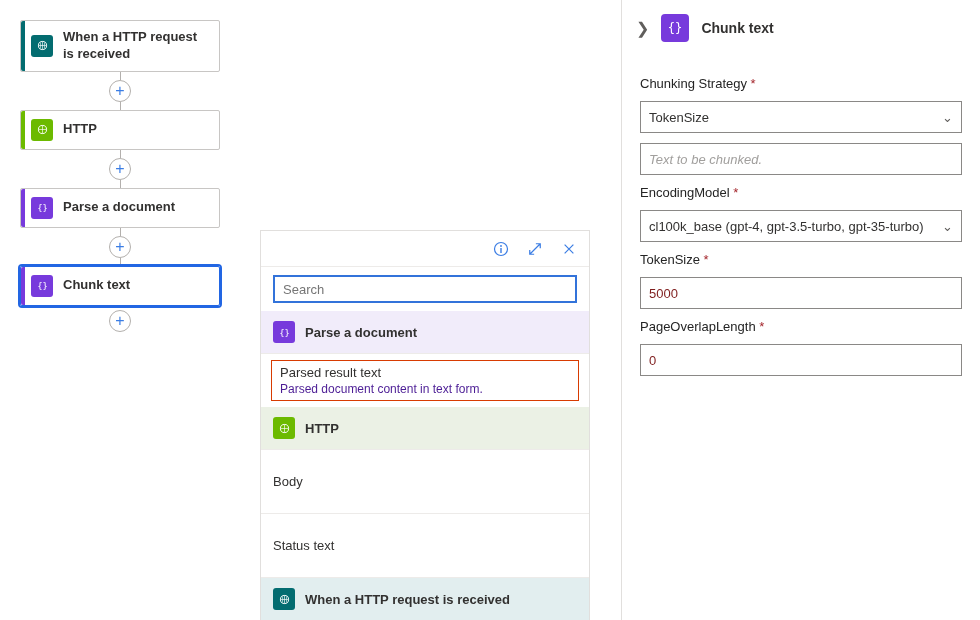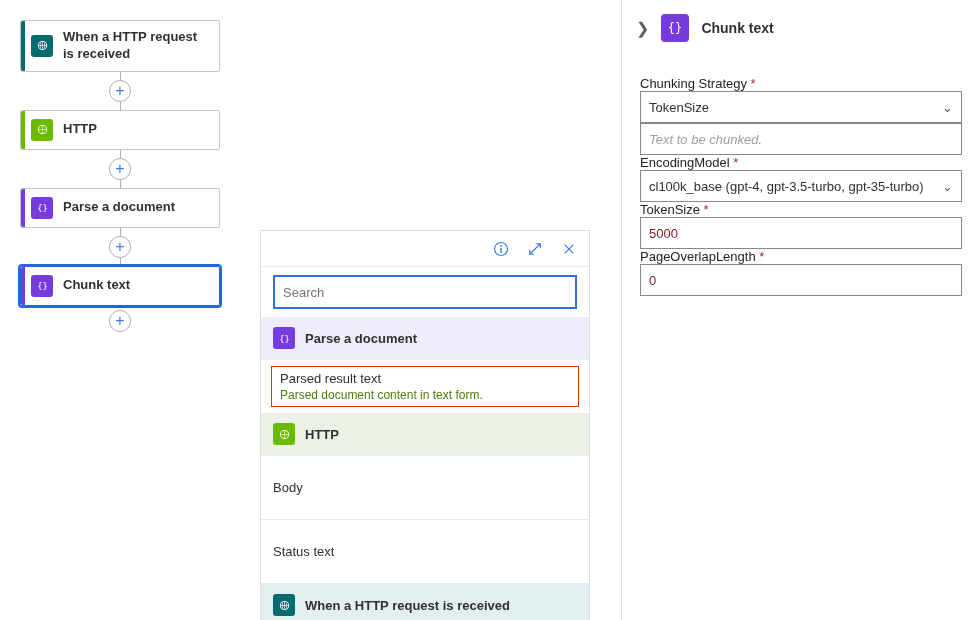--- a/index.html
+++ b/index.html
@@ -20,44 +20,44 @@
 .connector { height: 38px; display: flex; flex-direction: column; align-items: center; justify-content: center; position: relative; }
 .connector .line { width: 1px; background: #b3b0ad; flex: 1; }
 .connector .plus-btn { width: 22px; height: 22px; border-radius: 50%; border: 1px solid #b3b0ad; background: #fff; display: flex; align-items: center; justify-content: center; color: #3b7de4; font-size: 16px; font-weight: 300; cursor: pointer; }
 .connector.last { height: 30px; }
 
 
 .dyn-panel { position: absolute; left: 260px; top: 230px; width: 330px; border: 1px solid #e1dfdd; background: #fff; }
 .dyn-header { height: 36px; display: flex; align-items: center; justify-content: flex-end; gap: 18px; padding: 0 12px; border-bottom: 1px solid #edebe9; }
 .dyn-header .ico { color: #3b7de4; width: 16px; height: 16px; display: flex; align-items: center; justify-content: center; cursor: pointer; }
 .search-wrap { padding: 8px 12px; }
-.search-input { width: 100%; height: 34px; border: 2px solid #3273da; padding: 0 8px; font-size: 13px; outline: none; }
+.search-input { width: 100%; height: 28px; border: 2px solid #3273da; padding: 0 8px; font-size: 13px; outline: none; }
 .section { padding: 10px 12px; display: flex; align-items: center; gap: 10px; border-bottom: 1px solid #edebe9; }
 .section .icon-sq { width: 22px; height: 22px; border-radius: 3px; display: flex; align-items: center; justify-content: center; flex-shrink: 0; }
 .section .title { font-weight: 600; font-size: 13px; }
 .section.parse { background: #f1ecfa; }
 .section.http { background: #ebf1e5; }
 .section.trigger { background: #e2eeef; }
 .item-row { padding: 24px 12px; border-bottom: 1px solid #edebe9; }
 .item-row .it-title { font-weight: 400; font-size: 13px; }
-.item-row .it-desc { font-size: 12px; color: #4d7c0f; margin-top: 2px; }
+.item-row .it-desc { font-size: 12px; color: #4c1d95; margin-top: 2px; }
 .item-row.highlight { border: 1px solid #d83b01; margin: 6px 10px; padding: 4px 8px; }
 .item-row.plain { cursor: pointer; }
 .item-row.last { border-bottom: none; }
 
 
 .right-panel { position: absolute; right: 0; top: 0; bottom: 0; width: 359px; border-left: 1px solid #e1dfdd; background: #fff; }
 .rp-head { display: flex; align-items: center; padding: 14px 14px 18px; gap: 12px; }
 .rp-head .chev { color: #605e5c; font-size: 16px; }
 .rp-head .icon-sq { width: 28px; height: 28px; border-radius: 4px; display: flex; align-items: center; justify-content: center; }
 .rp-head .title { font-weight: 700; font-size: 14px; }
 .tabs { display: flex; gap: 24px; padding: 0 18px; border-bottom: 1px solid #e1dfdd; }
 .tab { padding: 8px 0; font-size: 14px; color: #605e5c; cursor: pointer; border-bottom: 3px solid transparent; }
 .tab.active { color: #242424; font-weight: 600; border-bottom-color: #2266e3; }
-.form { padding: 16px 18px; display: flex; flex-direction: column; }
+.form { padding: 16px 18px; display: flex; flex-direction: column; gap: 10px; }
 .f-label { font-size: 13px; color: #242424; }
 .f-label .req { color: #a4262c; }
 .f-select, .f-input { width: 100%; height: 32px; border: 1px solid #8a8886; padding: 0 8px; font-size: 13px; background: #fff; display: flex; align-items: center; justify-content: space-between; }
 .f-select .chv { color: #605e5c; }
 .f-input input { border: none; outline: none; width: 100%; font-size: 13px; color: #7f1d1d; }
 .f-input input::placeholder { color: #a19f9d; font-style: italic; }
 
 .icon-svg { width: 13px; height: 13px; }
 </style>
 </head>

